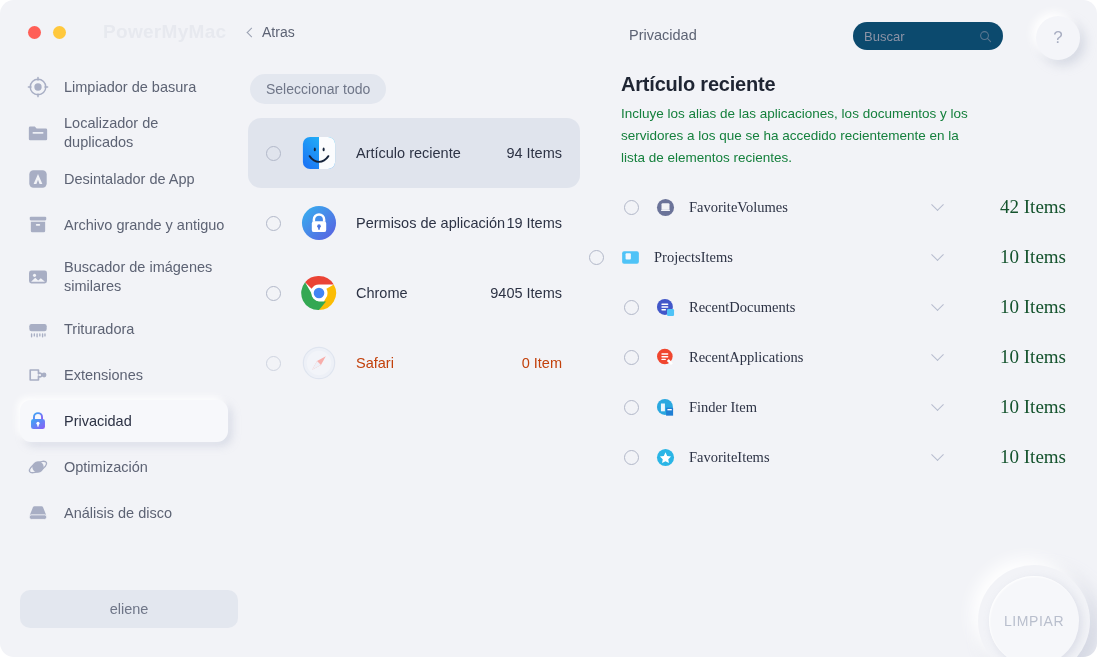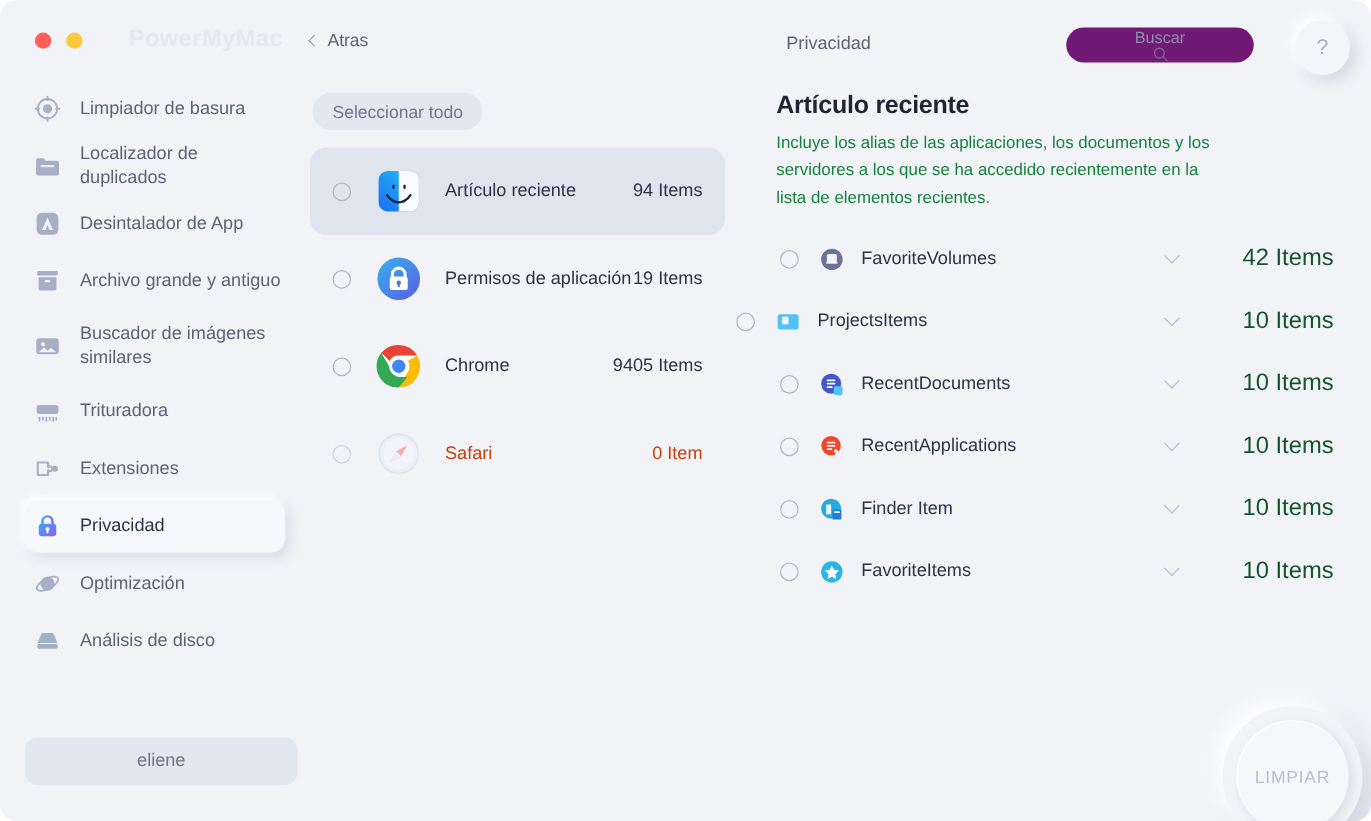--- a/index.html
+++ b/index.html
@@ -40,22 +40,22 @@
     border-left: 1.6px solid #9aa0b2; border-bottom: 1.6px solid #9aa0b2;
     transform: rotate(45deg); margin-top: 0px;
   }
   .section-title {
     position: absolute; top: 27px; left: 629px;
     font-size: 14.5px; color: #5d6374;
   }
   .search-box {
     position: absolute; top: 22px; left: 853px;
     width: 150px; height: 28px;
-    background: #701a75; border-radius: 14px;
-    display: flex; align-items: center; padding: 0 11px; flex-direction: column;
+    background: #0c4a6e; border-radius: 14px;
+    display: flex; align-items: center; padding: 0 11px;
   }
   .search-box .ph { font-size: 13px; color: #8c93a6; flex: 1; }
   .search-icon { width: 13px; height: 13px; flex: 0 0 auto; opacity: .62; }
   .help-btn {
     position: absolute; top: 16px; left: 1036px;
     width: 44px; height: 44px; border-radius: 50%;
     background: #f4f5f9;
     box-shadow: -4px -4px 9px rgba(255,255,255,.96),
                  5px 5px 11px rgba(170,177,198,.40);
     display: flex; align-items: center; justify-content: center;
@@ -131,21 +131,21 @@
   .right { position: absolute; top: 62px; left: 598px; width: 499px; height: 595px; }
   .r-title {
     position: absolute; top: 11px; left: 23px;
     font-size: 20px; font-weight: 700; color: #1f2533; letter-spacing: -.2px;
   }
   .r-desc {
     position: absolute; top: 41px; left: 23px; width: 360px;
     font-size: 13.5px; color: #15803d; line-height: 1.62;
   }
   .r-list { position: absolute; top: 120px; left: 16px; width: 466px; }
-  .r-row { display: flex; align-items: center; height: 50px; padding: 0 14px 0 10px; }
+  .r-row { display: flex; align-items: center; height: 50px; padding: 0 14px 0 10px; font-family: Liberation Serif, serif; }
   .r-row .radio {
     width: 15px; height: 15px; border-radius: 50%;
     border: 1.4px solid #b2b8c9; flex: 0 0 15px; margin-right: 16px;
   }
   .r-row .r-ico {
     width: 20px; height: 20px; flex: 0 0 20px; margin-right: 14px;
     display: flex; align-items: center; justify-content: center;
   }
   .r-row .r-name { flex: 1; font-size: 14.5px; color: #2d3345; }
   .r-row .chev {

